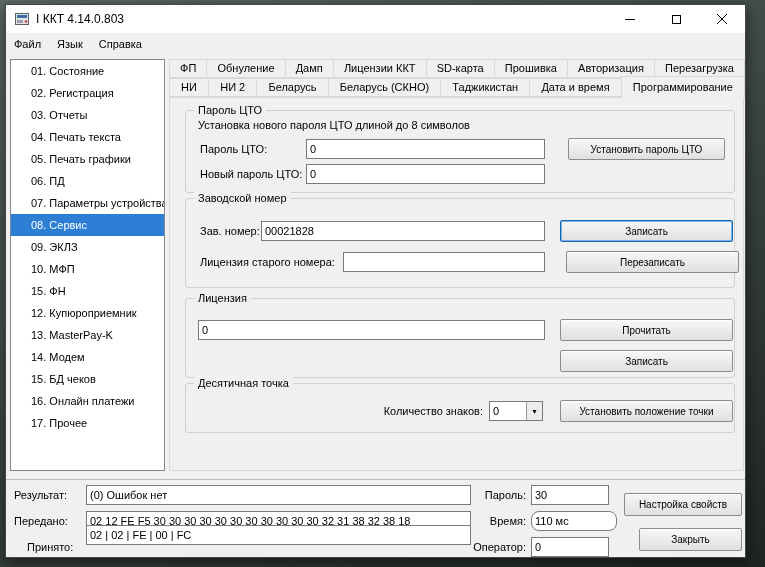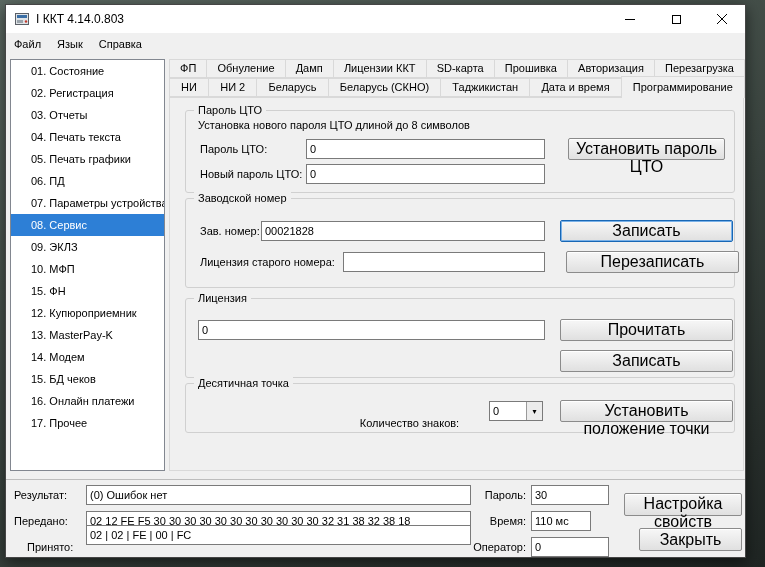--- a/index.html
+++ b/index.html
@@ -46,21 +46,21 @@
   .g-serial { left:15px; top:100px; width:550px; height:90px; }
   .g-lic    { left:15px; top:200px; width:550px; height:80px; }
   .g-dec    { left:15px; top:285px; width:550px; height:50px; }
   .legend { position:absolute; top:-7px; left:8px; background:#f0f0f0; padding:0 4px; font-size:11px; line-height:13px; }
   .lbl { position:absolute; font-size:11px; line-height:20px; white-space:nowrap; color:#000; }
   .note { position:absolute; left:12px; top:8px; font-size:11px; color:#000; }
   .tb { position:absolute; height:20px; border:1px solid #7a7a7a; background:#fff;
         font-family:"Liberation Sans",sans-serif; font-size:11px; padding:0 3px; color:#000; }
   .btn { position:absolute; height:22px; background:linear-gradient(#f7f7f7,#e0e0e0);
          border:1px solid #8b8b8b; border-radius:2px; font-family:"Liberation Sans",sans-serif;
-         font-size:16px; color:#000; box-shadow:inset 0 1px 0 #fff; }
+         font-size:10px; color:#000; box-shadow:inset 0 1px 0 #fff; }
   .btn.focused { border-color:var(--focus,#1867b5); box-shadow:inset 0 0 0 1px #79b1e8; }
   .combo { position:absolute; height:20px; border:1px solid #7a7a7a; background:#fff; display:flex; }
   .combo-value { flex:1; font-size:11px; line-height:18px; padding-left:3px; }
   .combo-arrow { width:16px; border-left:1px solid #9a9a9a; background:#ececec; font-size:8px;
                  display:flex; align-items:center; justify-content:center; }
   
   .statusbar { position:absolute; left:0; top:474px; right:0; height:80px; border-top:1px solid #bdbdbd; }
   .statusbar .lbl2 { position:absolute; font-size:11px; line-height:20px; white-space:nowrap; }
   .r-lbl { text-align:right; }
 </style>
@@ -168,41 +168,41 @@
 
     <div class="groupbox g-lic">
       <span class="legend">Лицензия</span>
       <input class="tb" style="left: 12px; top: 21px; width: 347px;" value="0">
       <button class="btn" style="left:374px; top:20px; width:173px;">Прочитать</button>
       <button class="btn" style="left:374px; top:51px; width:173px;">Записать</button>
     </div>
 
     <div class="groupbox g-dec">
       <span class="legend">Десятичная точка</span>
-      <span class="lbl r-lbl" style="left:150px; top:17px; width:147px; text-align:center;margin-top:12px;">Количество знаков:</span>
+      <span class="lbl r-lbl" style="left:150px; top:17px; width:147px; text-align:right;">Количество знаков:</span>
       <div class="combo" style="left:303px; top:17px; width:54px;">
         <span class="combo-value">0</span>
         <span class="combo-arrow">▾</span>
       </div>
       <button class="btn" style="left:374px; top:16px; width:173px;">Установить положение точки</button>
     </div>
 
   </div>
 
   <div class="statusbar">
     <span class="lbl2" style="left:8px; top:5px;">Результат:</span>
     <input class="tb" style="left: 80px; top: 5px; width: 385px;" value="(0) Ошибок нет">
     <span class="lbl2 r-lbl" style="left:455px; top:5px; width:65px;">Пароль:</span>
     <input class="tb" style="left: 525px; top: 5px; width: 78px;" value="30">
     <button class="btn" style="left:618px; top:13px; width:118px; height:23px;">Настройка свойств</button>
 
     <span class="lbl2" style="left:8px; top:31px;">Передано:</span>
     <input class="tb" style="left: 80px; top: 31px; width: 385px;" value="02 12 FE F5 30 30 30 30 30 30 30 30 30 30 30 32 31 38 32 38 18">
     <span class="lbl2 r-lbl" style="left:455px; top:31px; width:65px;">Время:</span>
-    <input class="tb" style="left: 525px; top: 31px; width: 60px;" value="110 мс">
+    <input class="tb" style="left: 525px; top: 31px; width: 86px; border-radius: 8px;" value="110 мс">
 
     <span class="lbl2" style="left:8px; top:57px;margin-left:13px;">Принято:</span>
     <input class="tb" style="left: 80px; top: 45px; width: 385px;" value="02 | 02 | FE | 00 | FC">
     <span class="lbl2 r-lbl" style="left:455px; top:57px; width:65px;">Оператор:</span>
     <input class="tb" style="left: 525px; top: 57px; width: 78px;" value="0">
     <button class="btn" style="left:633px; top:48px; width:103px; height:23px;">Закрыть</button>
   </div>
 
 </div>
 

